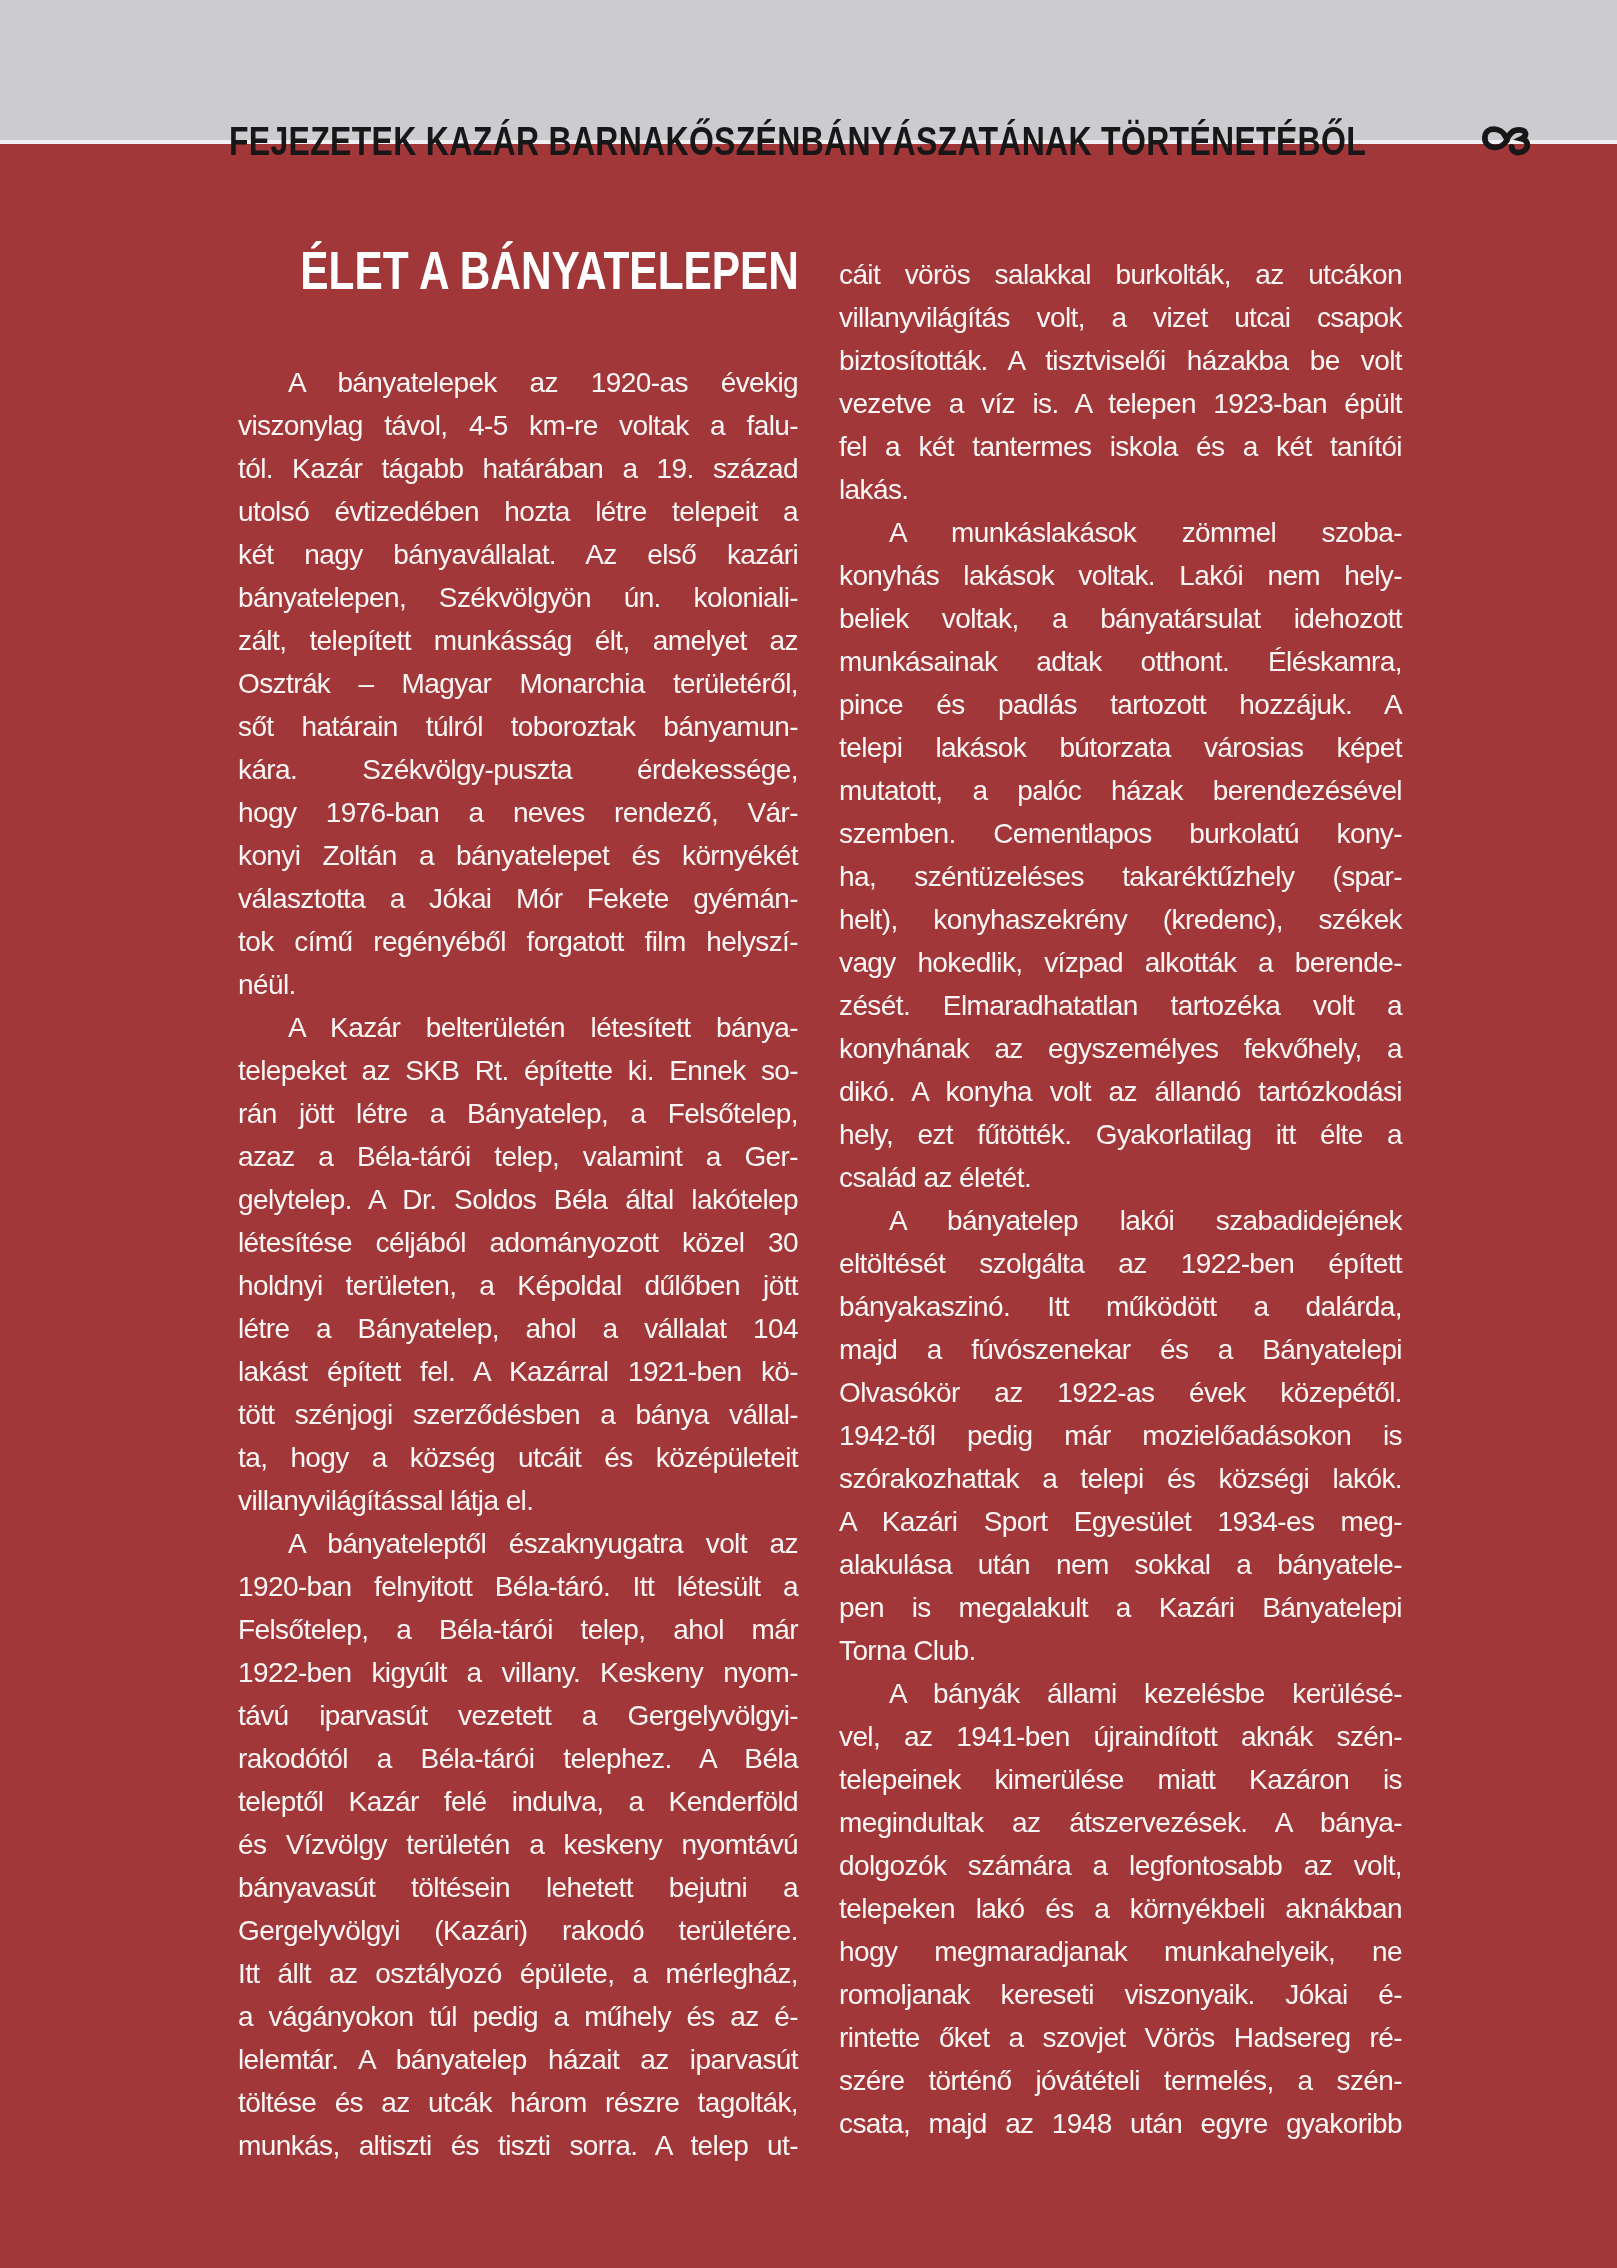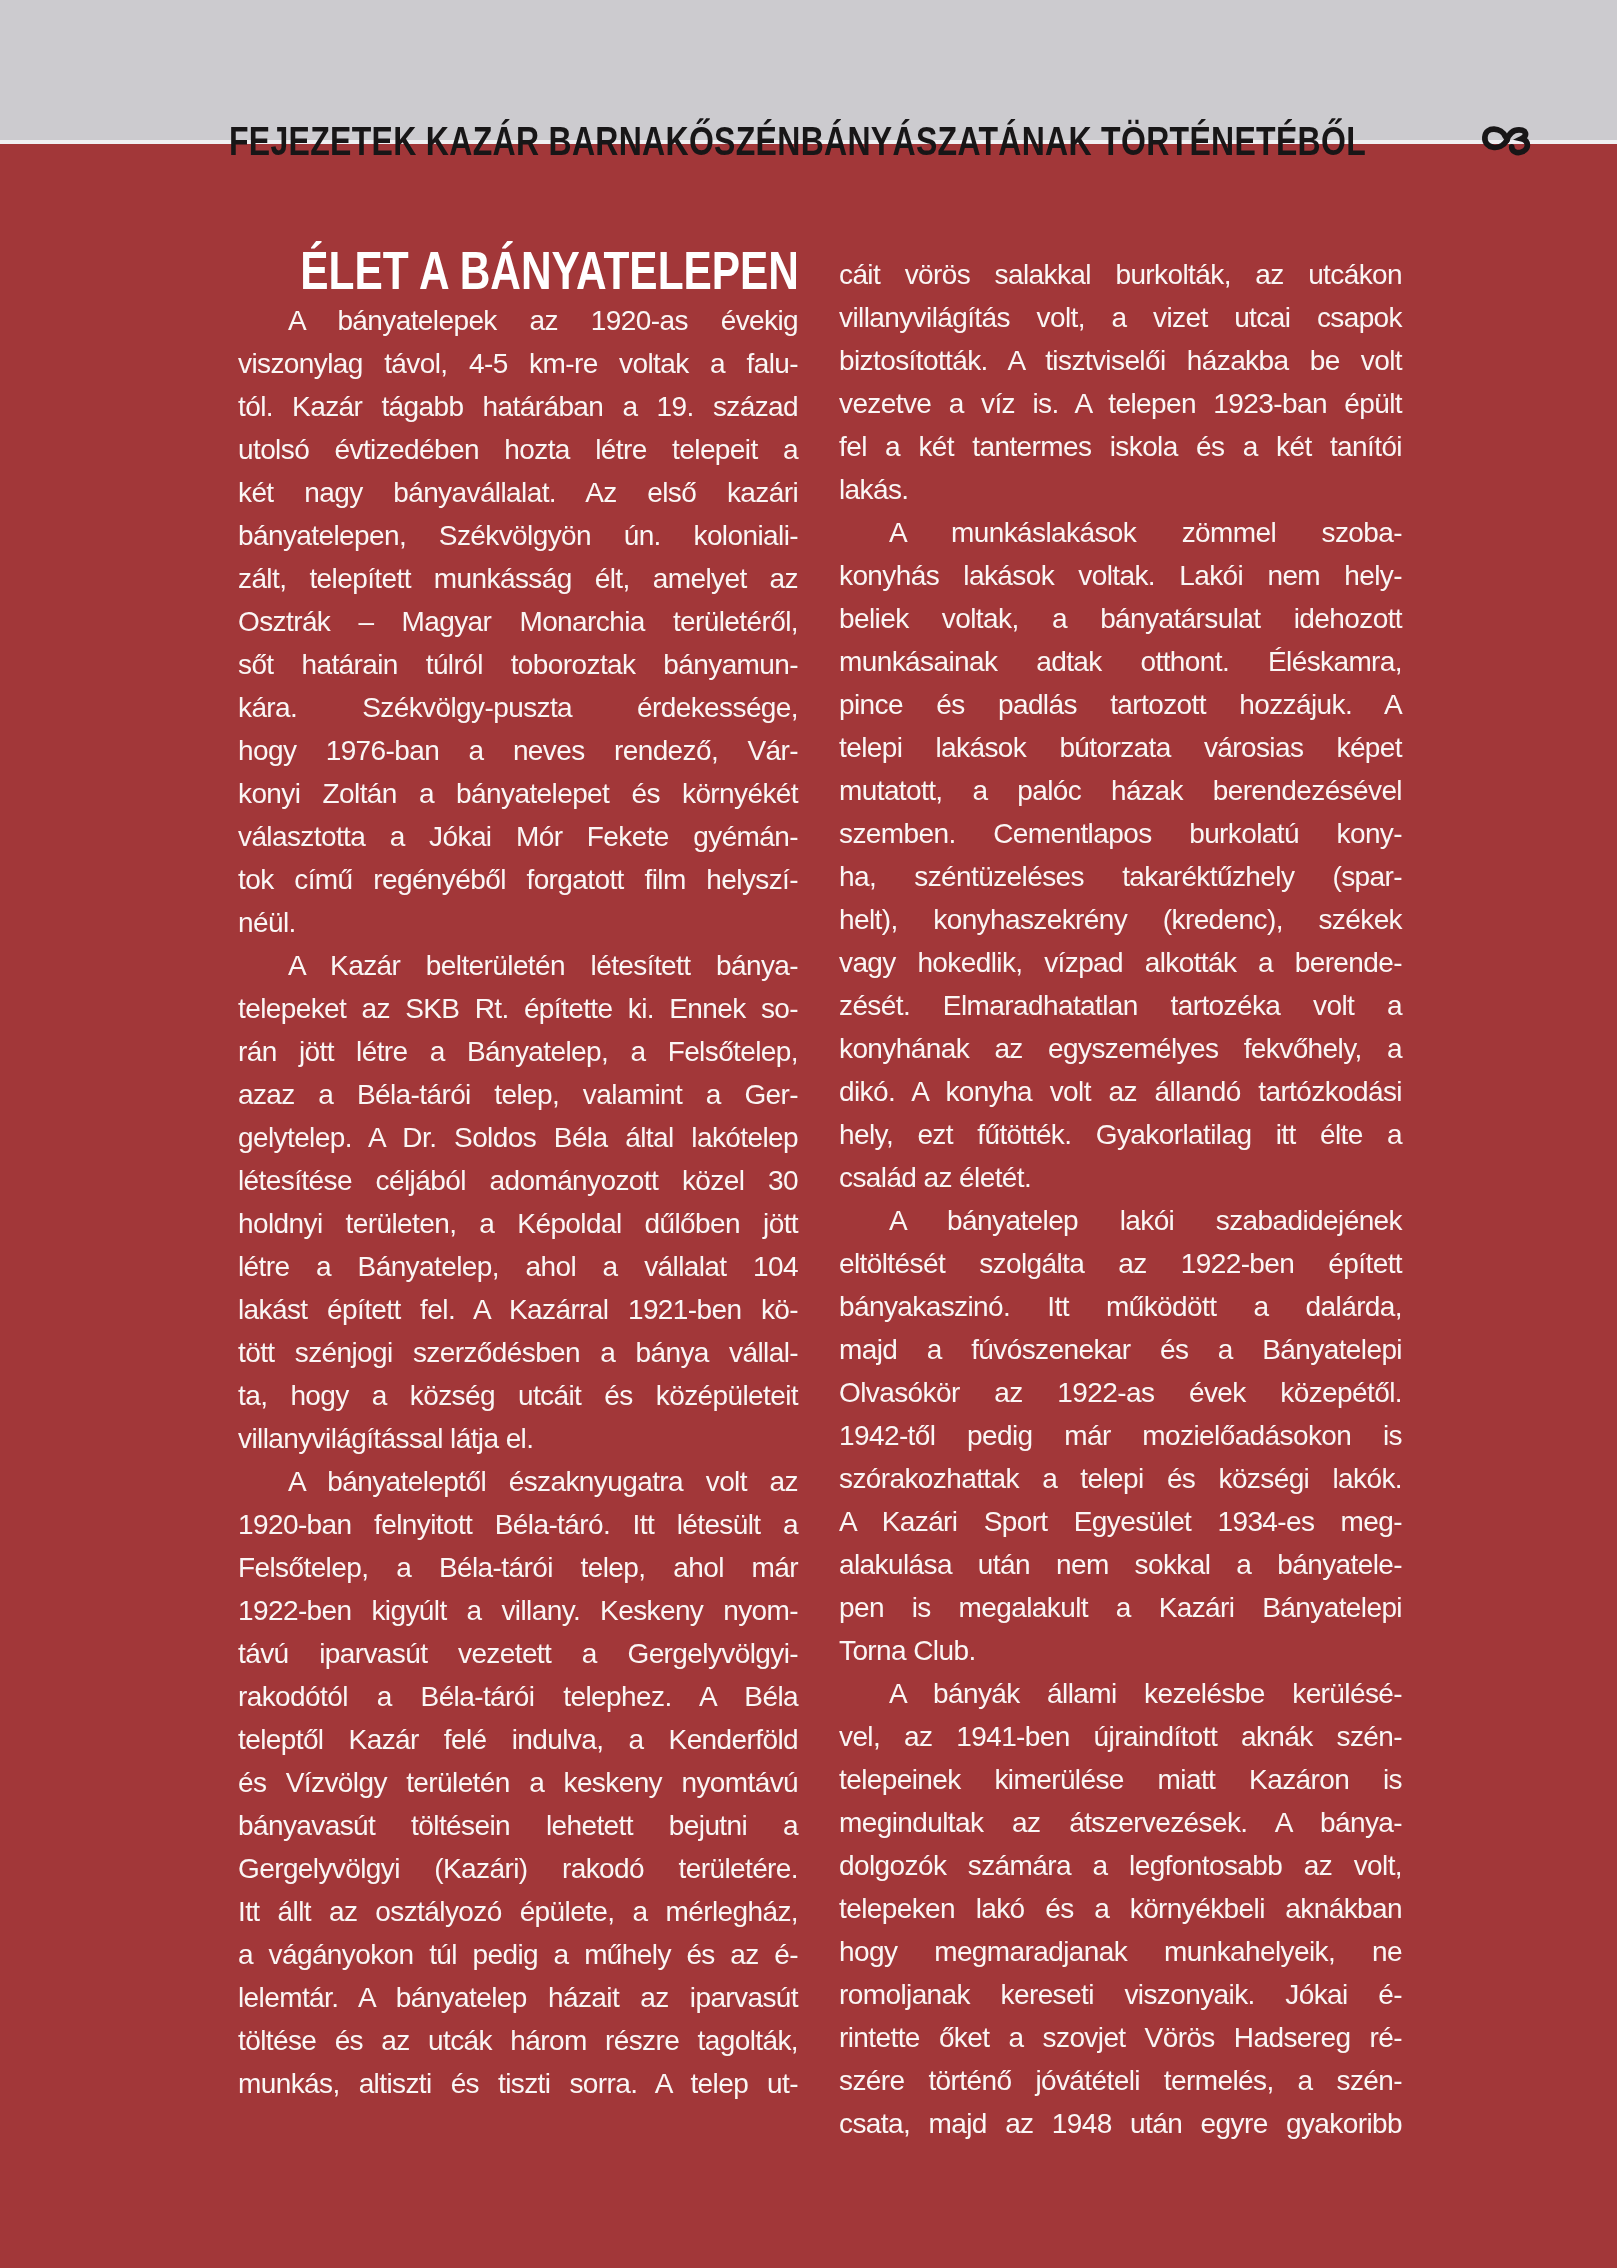--- a/index.html
+++ b/index.html
@@ -38,20 +38,21 @@
     margin-left:-230px; 
     margin-top:3.6px;
   }
   .column{
     position:absolute;
     color:#fdfbfa;
   }
   .col-left{left:238px;top:242px;width:560px;}
   .col-right{left:839px;top:253px;width:563px;}
   .article-heading{
+    margin-bottom:62px;
     height:57px;
   }
   .article-heading .h-inner{
     display:inline-block;
     transform:scaleX(0.8);
     transform-origin:50% 50%;
     font-weight:bold;
     font-size:53px;line-height:57px;
     letter-spacing:0px;
     color:#ffffff;

